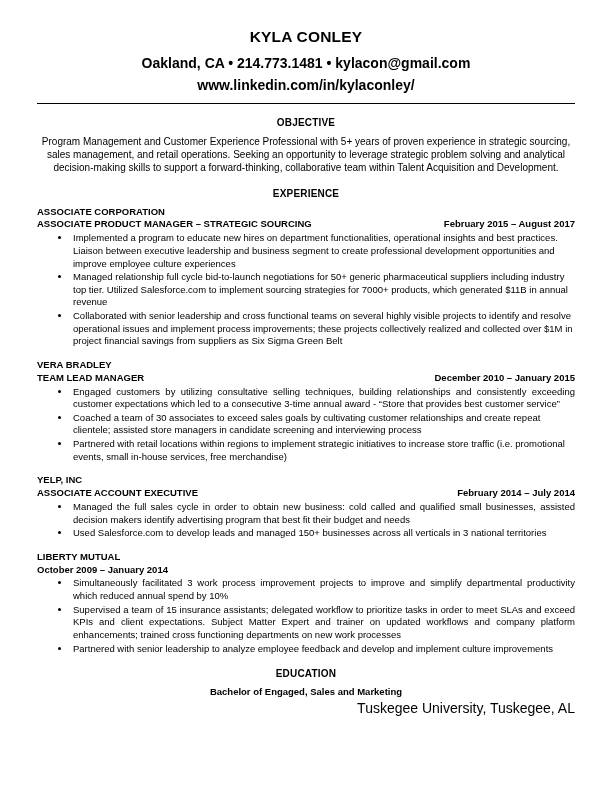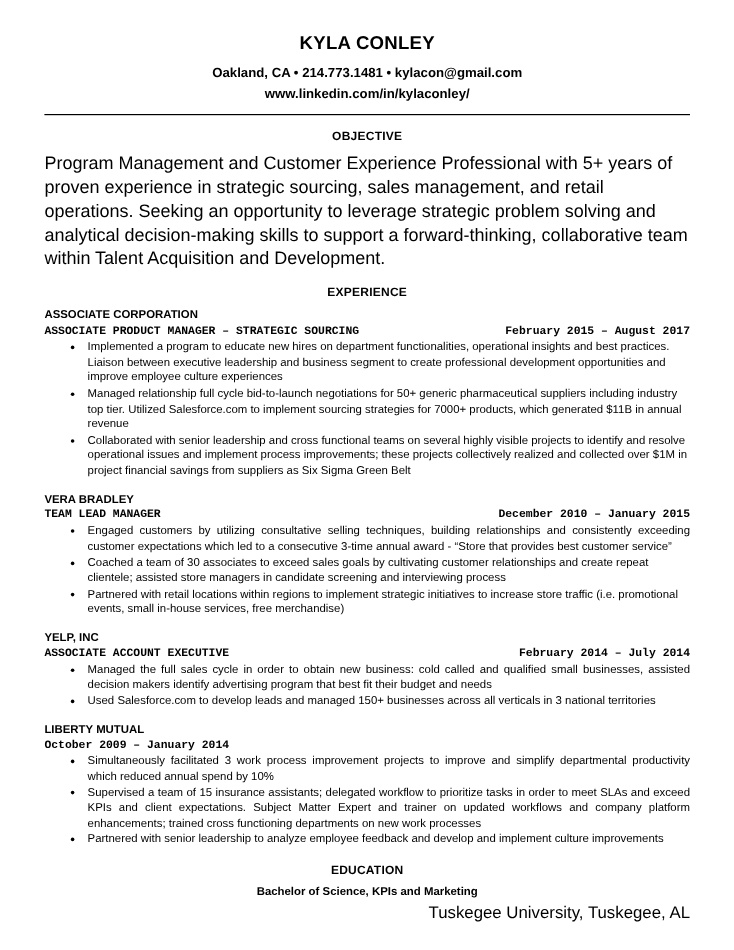--- a/index.html
+++ b/index.html
@@ -23,61 +23,61 @@
   }
   
   .header { text-align: center; }
   .candidate-name {
     font-size: 15.5px;
     font-weight: bold;
     margin: 4px 0 8px 0;
     letter-spacing: 0.2px;
   }
   .contact {
-    font-size: 11px;
+    font-size: 14px;
     font-weight: bold;
     margin: 0 0 3px 0;
     line-height: 1.35;
   }
   .rule {
     border: none;
     border-top: 1.6px solid #000;
     margin: 8px 0 0 0;
   }
   
   .section-heading {
     font-size: 10px;
     font-weight: bold;
     text-align: center;
     margin: 13px 0 7px 0;
     letter-spacing: 0.2px;
   }
   
   .body-text {
-    font-size: 15px;
+    font-size: 10px;
     line-height: 1.33;
     margin: 0 0 2px 0;
+    text-align: center;
   }
   
   .job { margin: 0 0 11px 0; }
   .job:last-child { margin-bottom: 2px; }
   .company {
     font-size: 9.5px;
     font-weight: bold;
     line-height: 1.35;
   }
   .title-row {
     display: flex;
     justify-content: space-between;
     align-items: center;
     font-size: 9.5px;
     font-weight: bold;
     line-height: 1.35;
     margin-bottom: 1px;
-    font-family: Liberation Mono, monospace;
   }
   .bullets {
     margin: 1px 0 0 0;
     padding-left: 34px;
     list-style-type: disc;
   }
   .bullets li {
     font-size: 9.5px;
     line-height: 1.33;
     padding-left: 2px;
@@ -164,17 +164,17 @@
       <ul class="bullets">
         <li class="just">Simultaneously facilitated 3 work process improvement projects to improve and simplify departmental productivity which reduced annual spend by 10%</li>
         <li class="just">Supervised a team of 15 insurance assistants; delegated workflow to prioritize tasks in order to meet SLAs and exceed KPIs and client expectations. Subject Matter Expert and trainer on updated workflows and company platform enhancements; trained cross functioning departments on new work processes</li>
         <li class="just">Partnered with senior leadership to analyze employee feedback and develop and implement culture improvements</li>
       </ul>
     </div>
   </section>
 
   <section>
     <h2 class="section-heading">EDUCATION</h2>
-    <p class="degree">Bachelor of Science, KPIs and Marketing</p>
+    <p class="degree">Bachelor of Engaged, Sales and Marketing</p>
     <p class="school">Tuskegee University, Tuskegee, AL</p>
   </section>
 
 </div>
 
 </body></html>

